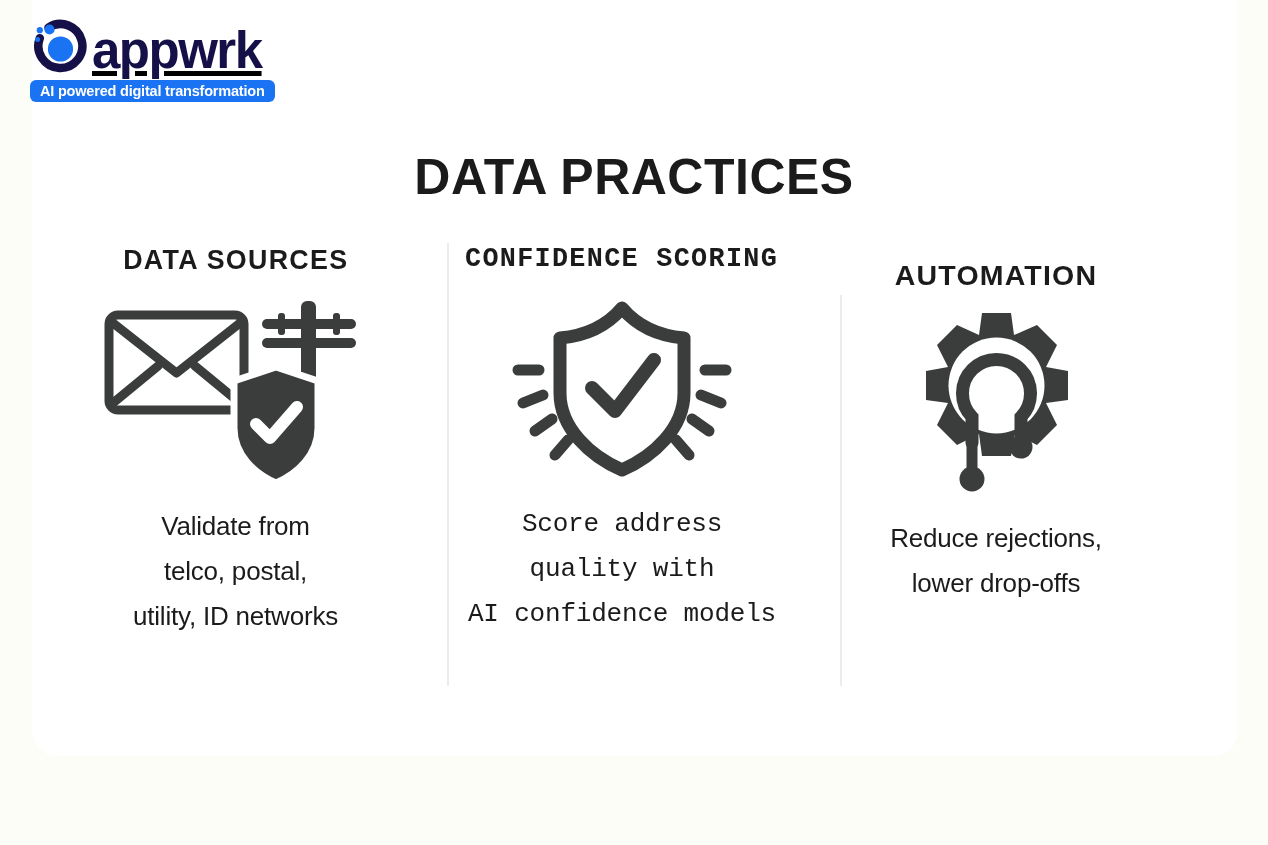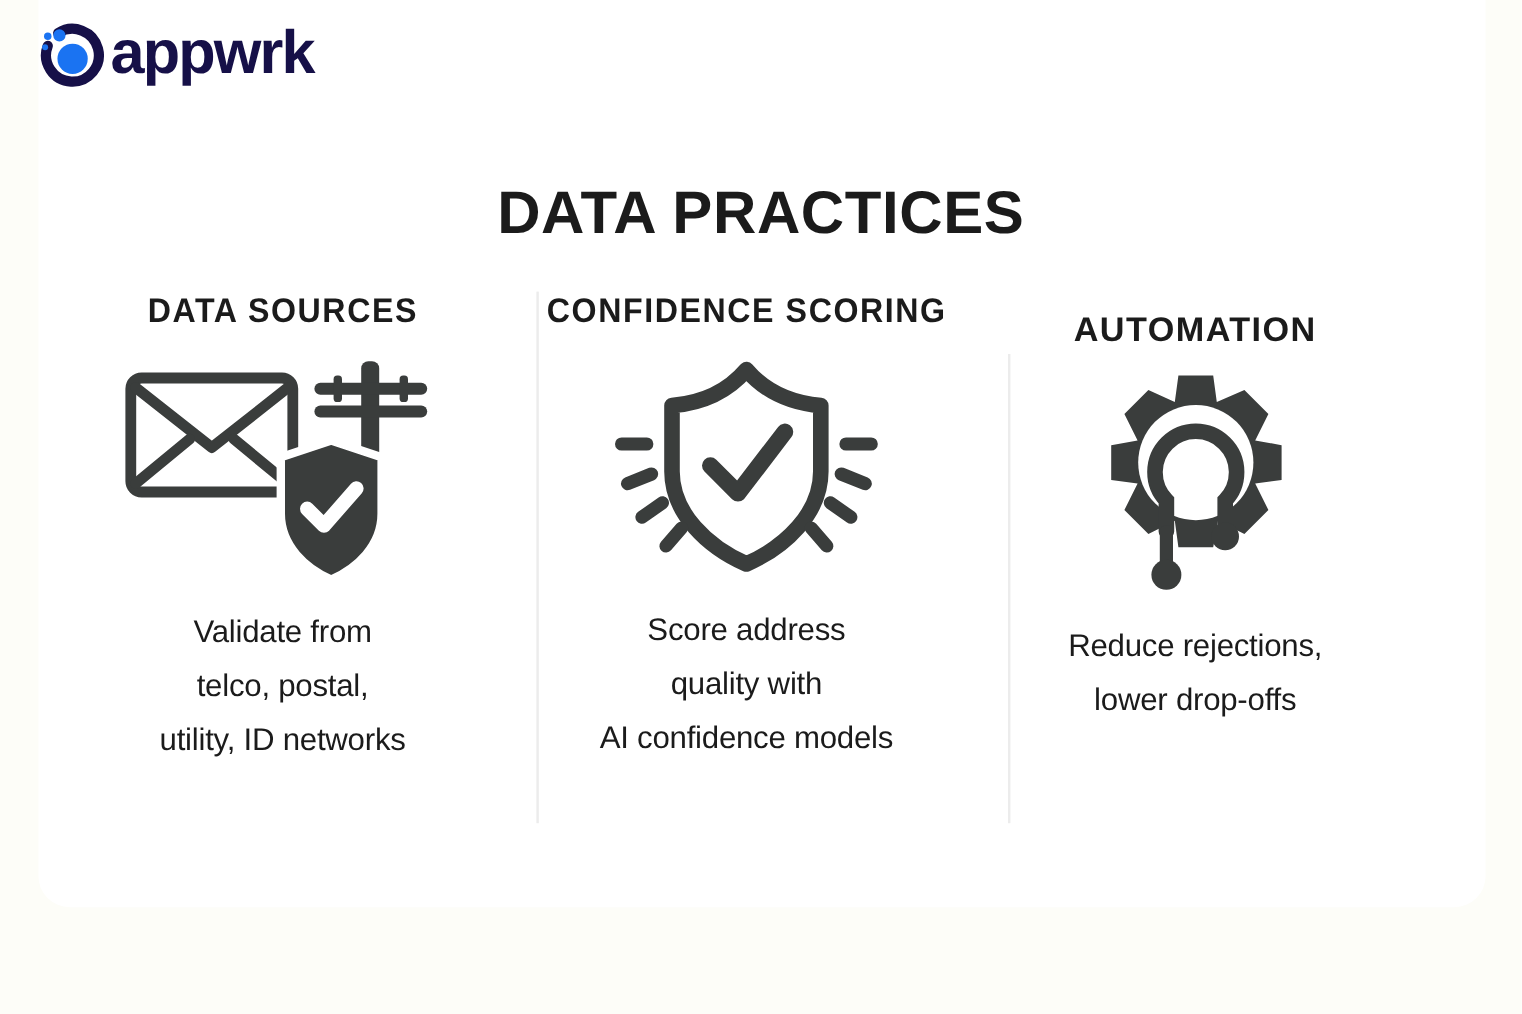--- a/index.html
+++ b/index.html
@@ -31,22 +31,23 @@
   
   .logo {
     position: absolute;
     left: 30px;
     top: 18px;
     width: 290px;
     height: 86px;
   }
   .logo-row {
     display: flex;
-    align-items: flex-start;
+    align-items: flex-end;
     height: 58px;
+    text-decoration: underline;
   }
   .logo-mark {
     width: 58px;
     height: 58px;
     flex: 0 0 58px;
     position: relative;
   }
   .logo-word {
     font-size: 51px;
     line-height: 51px;
@@ -100,21 +101,21 @@
     align-items: stretch;
   }
   .col {
     position: relative;
     display: flex;
     flex-direction: column;
     align-items: center;
     box-sizing: border-box;
   }
   .col-1 { width: 415px; padding-right: 8px; }
-  .col-2 { width: 350px; }
+  .col-2 { width: 350px; font-family: Liberation Mono, monospace; }
   .col-3 { width: 398px; }
 
   .divider {
     position: absolute;
     width: 1.6px;
     background: #ececec;
   }
   .divider-1 { left: 447px; top: 243px; height: 443px; }
   .divider-2 { left: 840px; top: 295px; height: 391px; }
 
@@ -166,20 +167,23 @@
 
         <circle cx="30.5" cy="31" r="12.6" fill="#1a73f2"></circle>
 
         <circle cx="19.5" cy="11.5" r="5.1" fill="#1a73f2"></circle>
         <circle cx="9.8" cy="12.2" r="3.1" fill="#1a73f2"></circle>
         <circle cx="7.6" cy="21.4" r="2.5" fill="#1a73f2"></circle>
       </svg>
     </div>
     <div class="logo-word">appwrk</div>
   </div>
+  <div class="logo-badge">
+    <span>AI powered digital transformation</span>
+  </div>
 </div>
 
 <div class="page-title">DATA PRACTICES</div>
 
 <div class="divider divider-1"></div>
 <div class="divider divider-2"></div>
 
 <div class="columns">
 
   <div class="col col-1">

